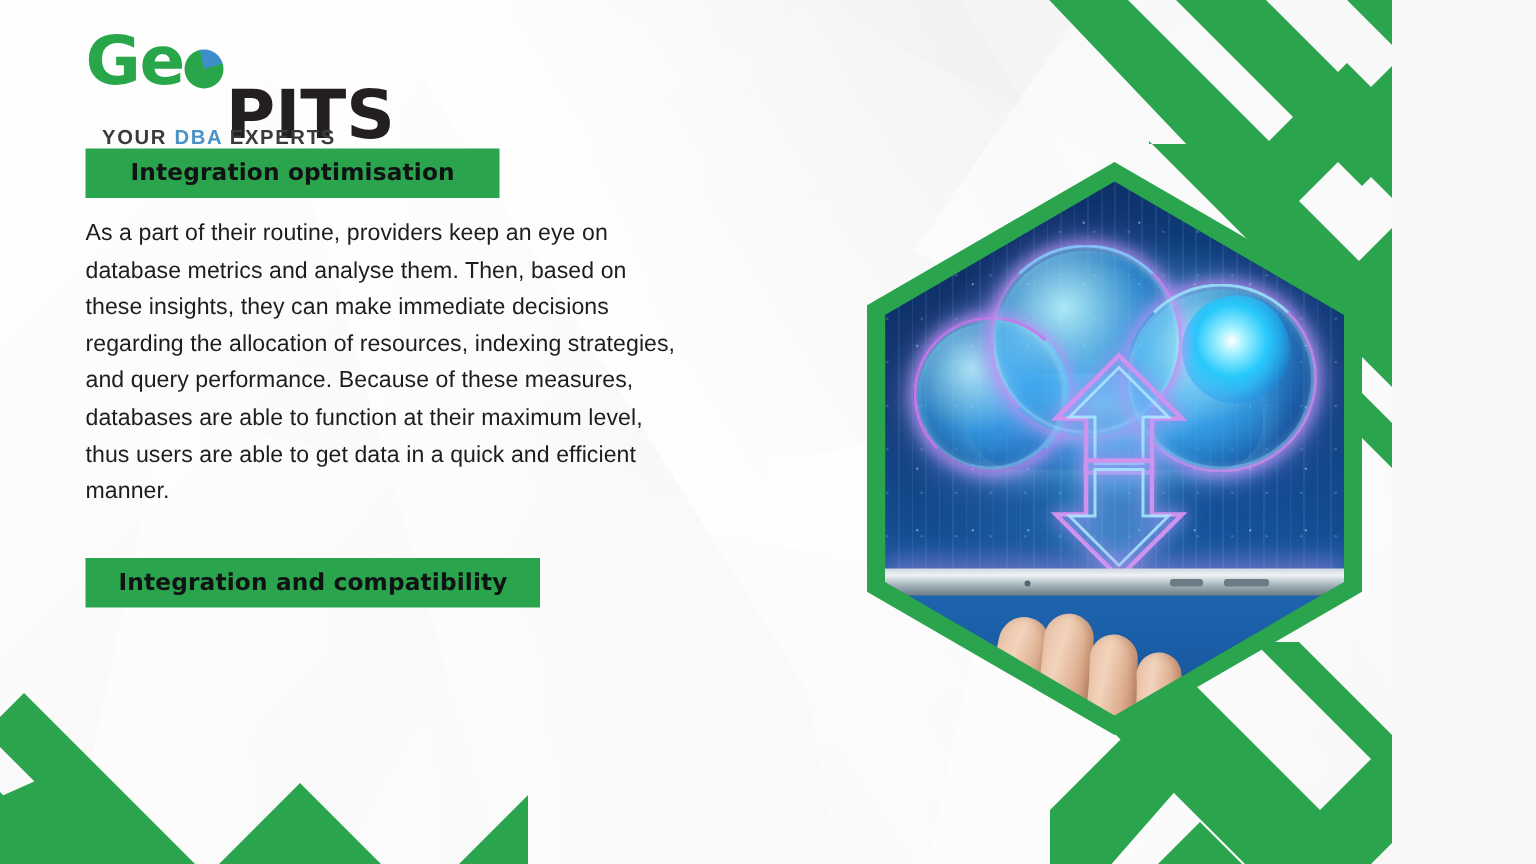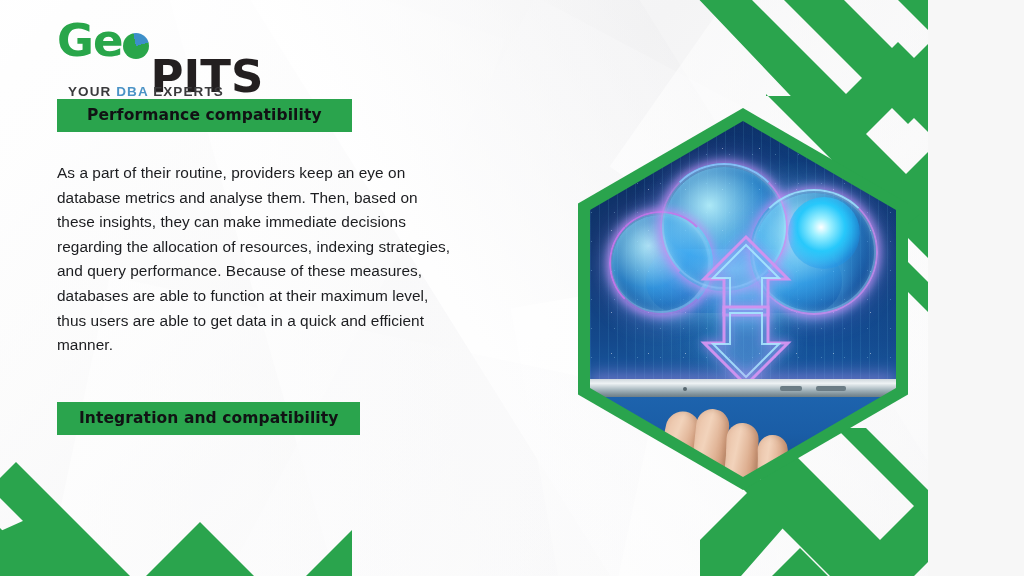--- a/index.html
+++ b/index.html
@@ -72,22 +72,22 @@
     display:inline-block; background:#2aa44d; color:#111214;
     font-family:"DejaVu Sans", sans-serif;
     font-size:15.5px; font-weight:bold; letter-spacing:.1px;
     padding:7px 22px 8px 22px;
   }
   .badge.b1{ padding-left:30px; padding-right:30px; }
   .para{
     font-size:15.4px; line-height:24.6px; color:#1c1d20;
     letter-spacing:.05px;
   }
-  #p1{ margin-top:29px; width:400px; }
-  #badge2-wrap{ margin-top:44px; }
+  #p1{ margin-top:12px; width:400px; }
+  #badge2-wrap{ margin-top:31px; }
   #p2{ margin-top:36px; width:408px; }
 
   
   #hex-outer{
     position:absolute; left:578px; top:108px; width:330px; height:382px;
     background:#2aa44d;
     clip-path:polygon(50% 0%,100% 25%,100% 75%,50% 100%,0% 75%,0% 25%);
   }
   #hex-inner{
     position:absolute; left:12px; top:13px; width:306px; height:356px;
@@ -242,21 +242,21 @@
       <span class="logo-geo">Ge</span>
       <span class="logo-pie"></span>
       <span class="logo-pits">PITS</span>
     </div>
     <div id="tagline"><span>YOUR </span><span class="dba">DBA</span><span> EXPERTS</span></div>
   </div>
 
   <div id="col">
 
     <div>
-      <span class="badge b1">Performance compatibility</span>
+      <span class="badge b1">Integration optimisation</span>
     </div>
 
     <p class="para" id="p1">As a part of their routine, providers keep an eye on database metrics and analyse them. Then, based on these insights, they can make immediate decisions regarding the allocation of resources, indexing strategies, and query performance. Because of these measures, databases are able to function at their maximum level, thus users are able to get data in a quick and efficient manner.</p>
 
     <div id="badge2-wrap">
       <span class="badge">Integration and compatibility</span>
     </div>
 
   </div>
 

